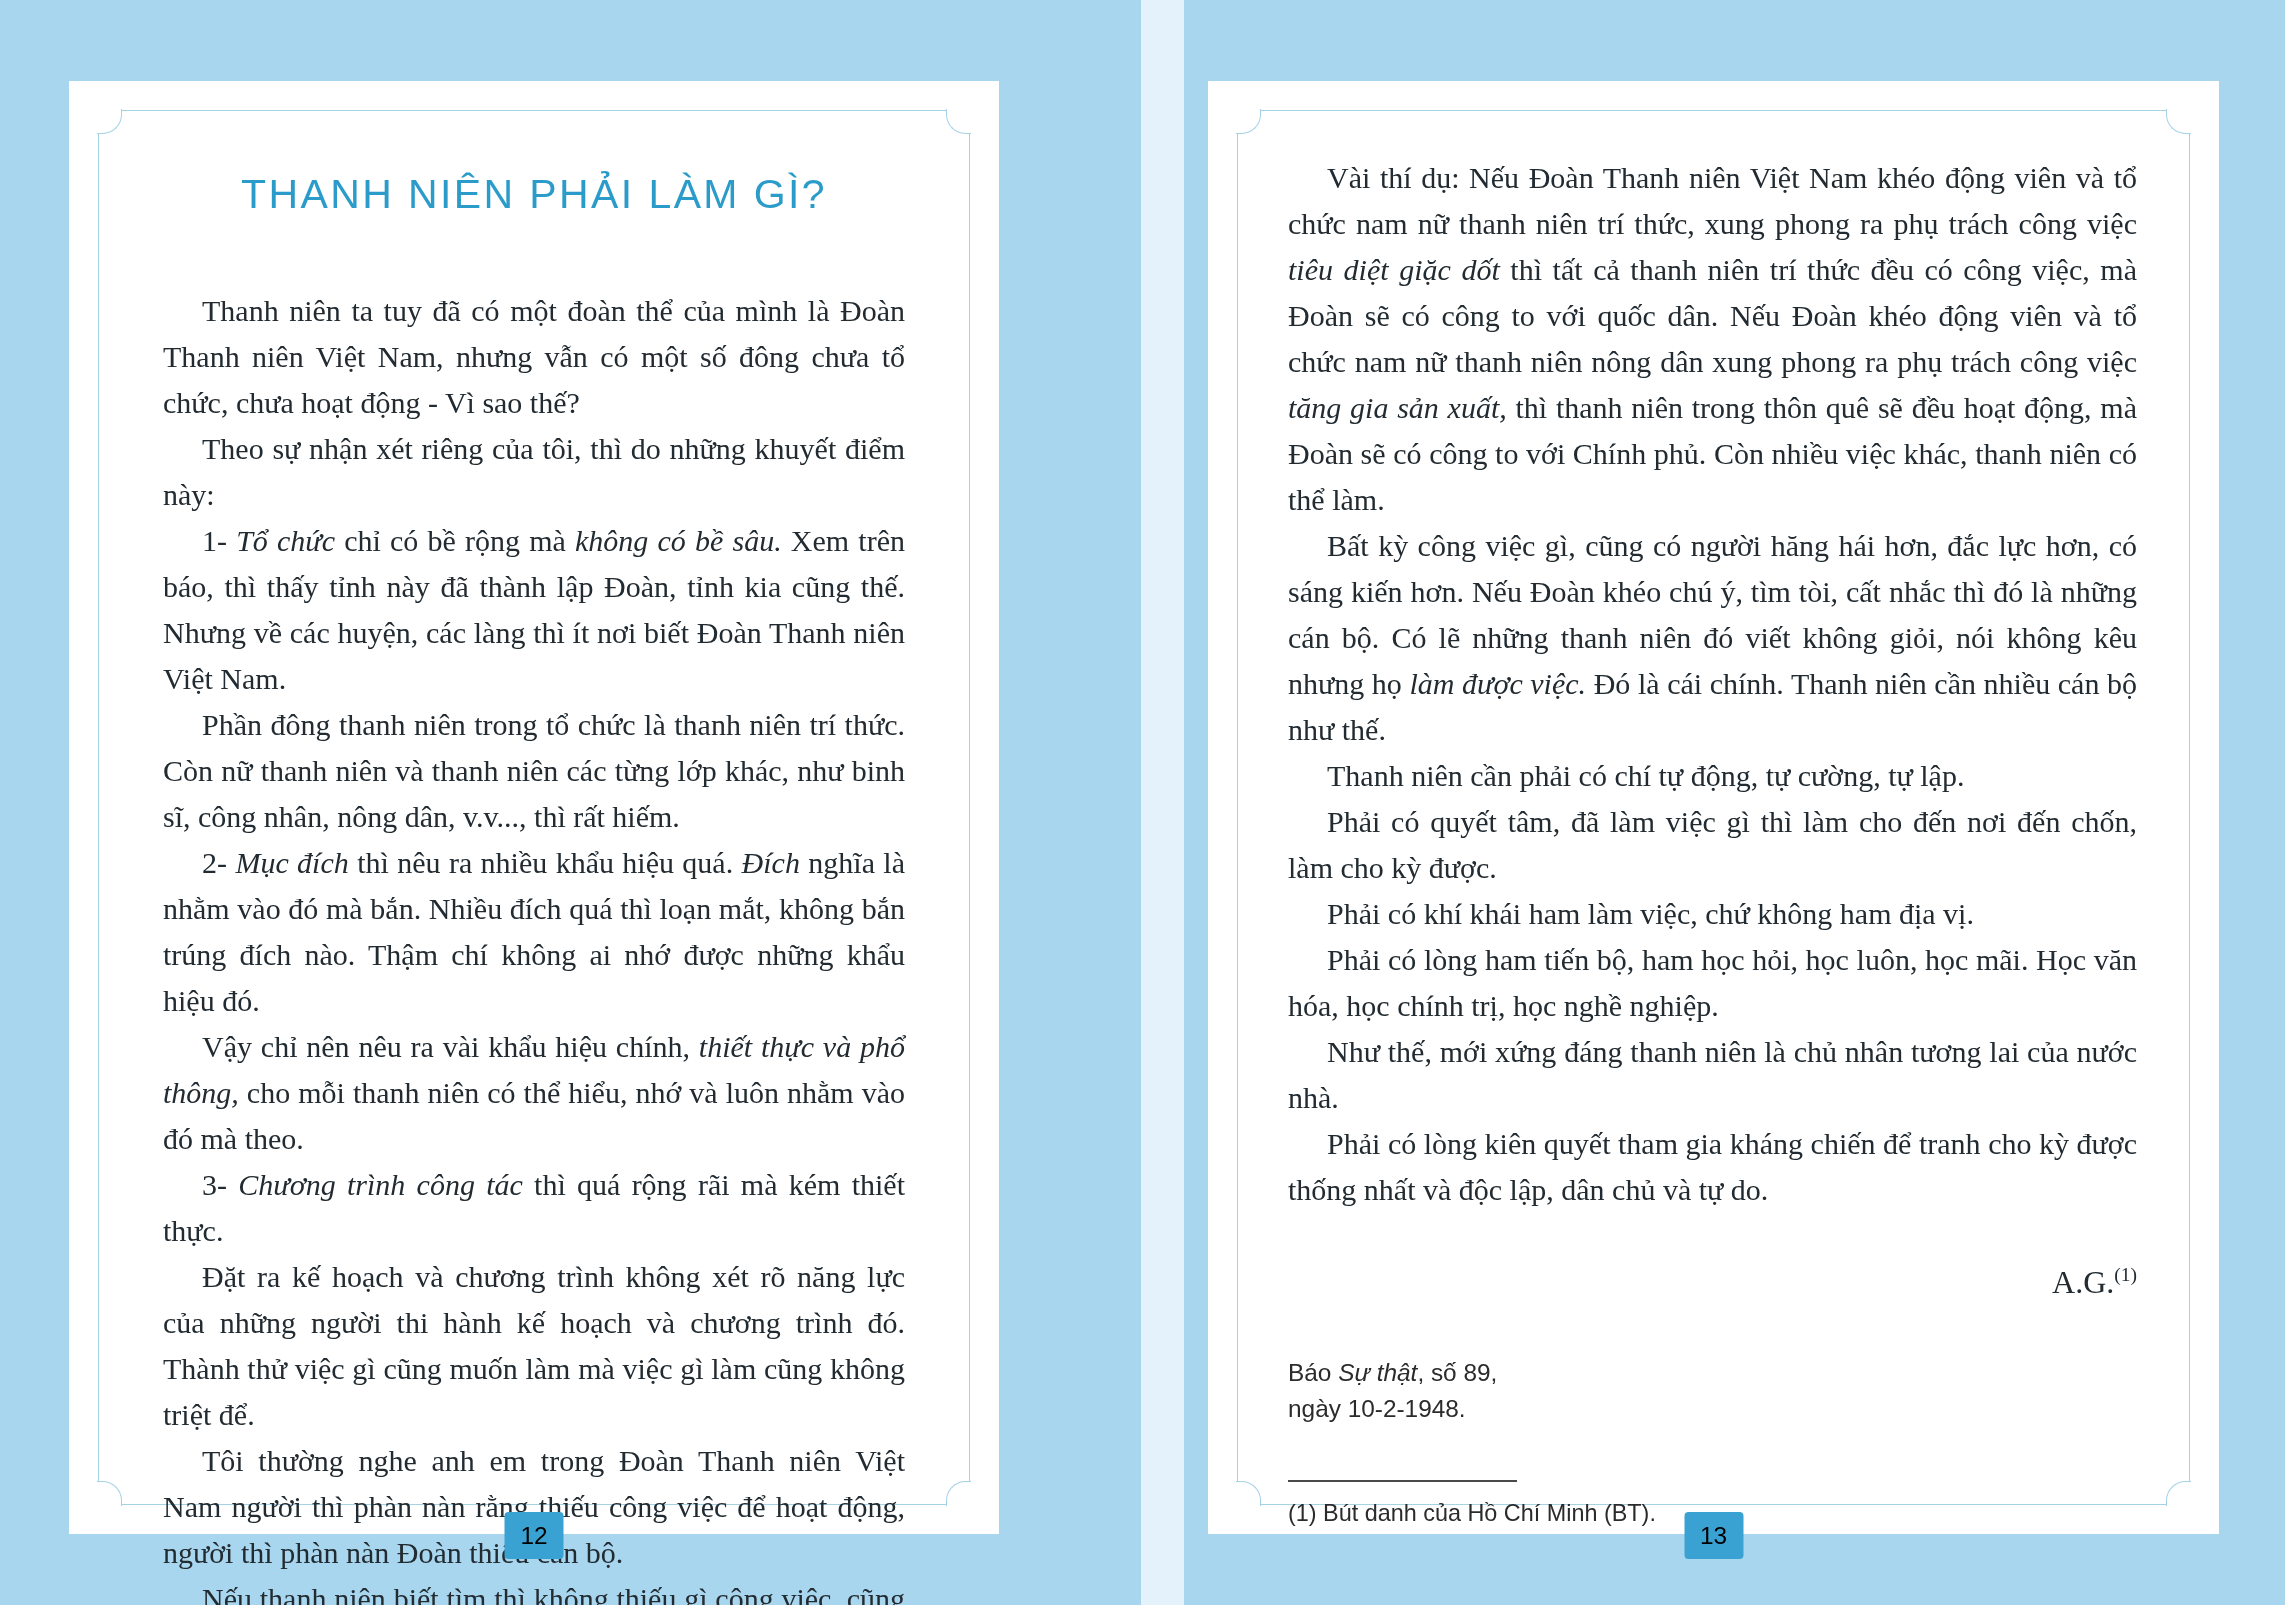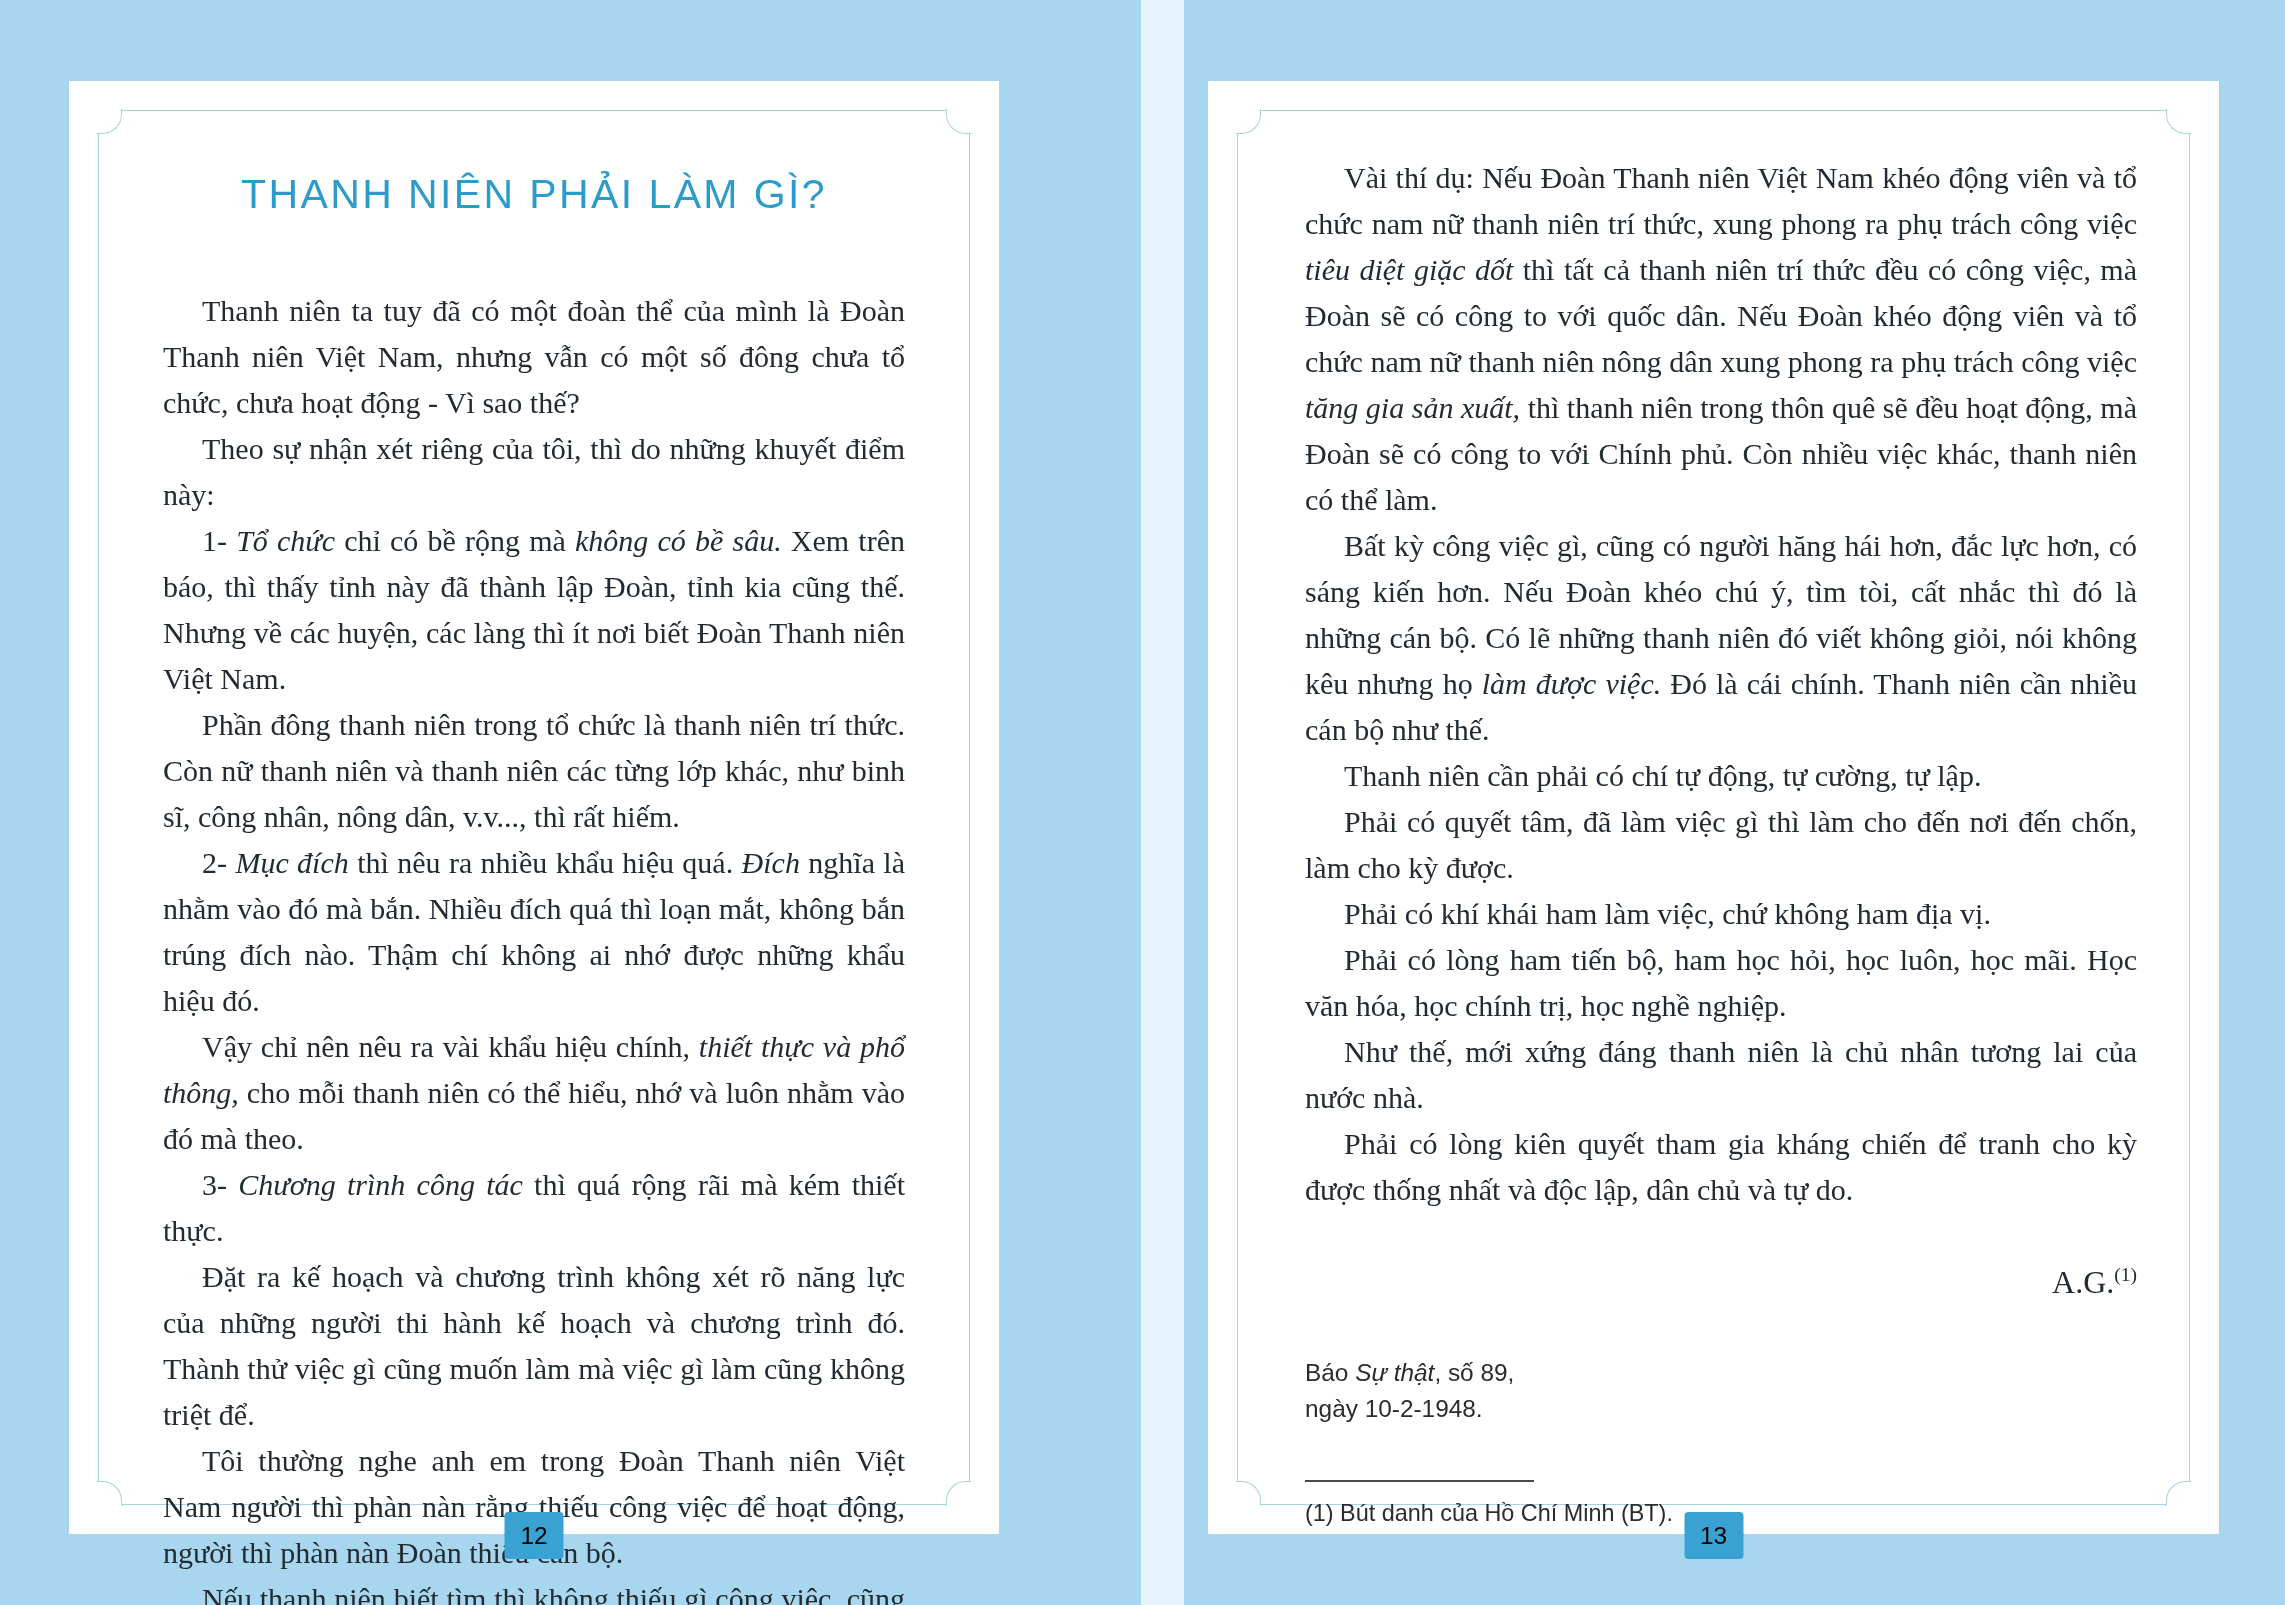--- a/index.html
+++ b/index.html
@@ -11,21 +11,21 @@
     font-family:"Liberation Serif", serif;
   }
   .gutter-strip {
     position:absolute; left:1141px; top:0; width:43px; height:1605px;
     background:#e4f2fb;
   }
   .page {
     position:absolute; top:81px; height:1453px; background:#ffffff;
   }
   .page-left  { left:69px;  width:930px; }
-  .page-right { left:1208px; width:1011px;padding-left:17px; }
+  .page-right { left:1208px; width:1011px; }
 
   .frame {
     position:absolute; inset:29px;
     border:1px solid #a6d2e6;
     pointer-events:none;
   }
   .corner { position:absolute; width:25px; height:25px; background:#ffffff; }
   .corner-tl { top:-2px; left:-2px;  border-right:1px solid #a6d2e6;  border-bottom:1px solid #a6d2e6; border-bottom-right-radius:19.5px; }
   .corner-tr { top:-2px; right:-2px; border-left:1px solid #a6d2e6;   border-bottom:1px solid #a6d2e6; border-bottom-left-radius:19.5px; }
   .corner-bl { bottom:-2px; left:-2px;  border-right:1px solid #a6d2e6; border-top:1px solid #a6d2e6; border-top-right-radius:19.5px; }

